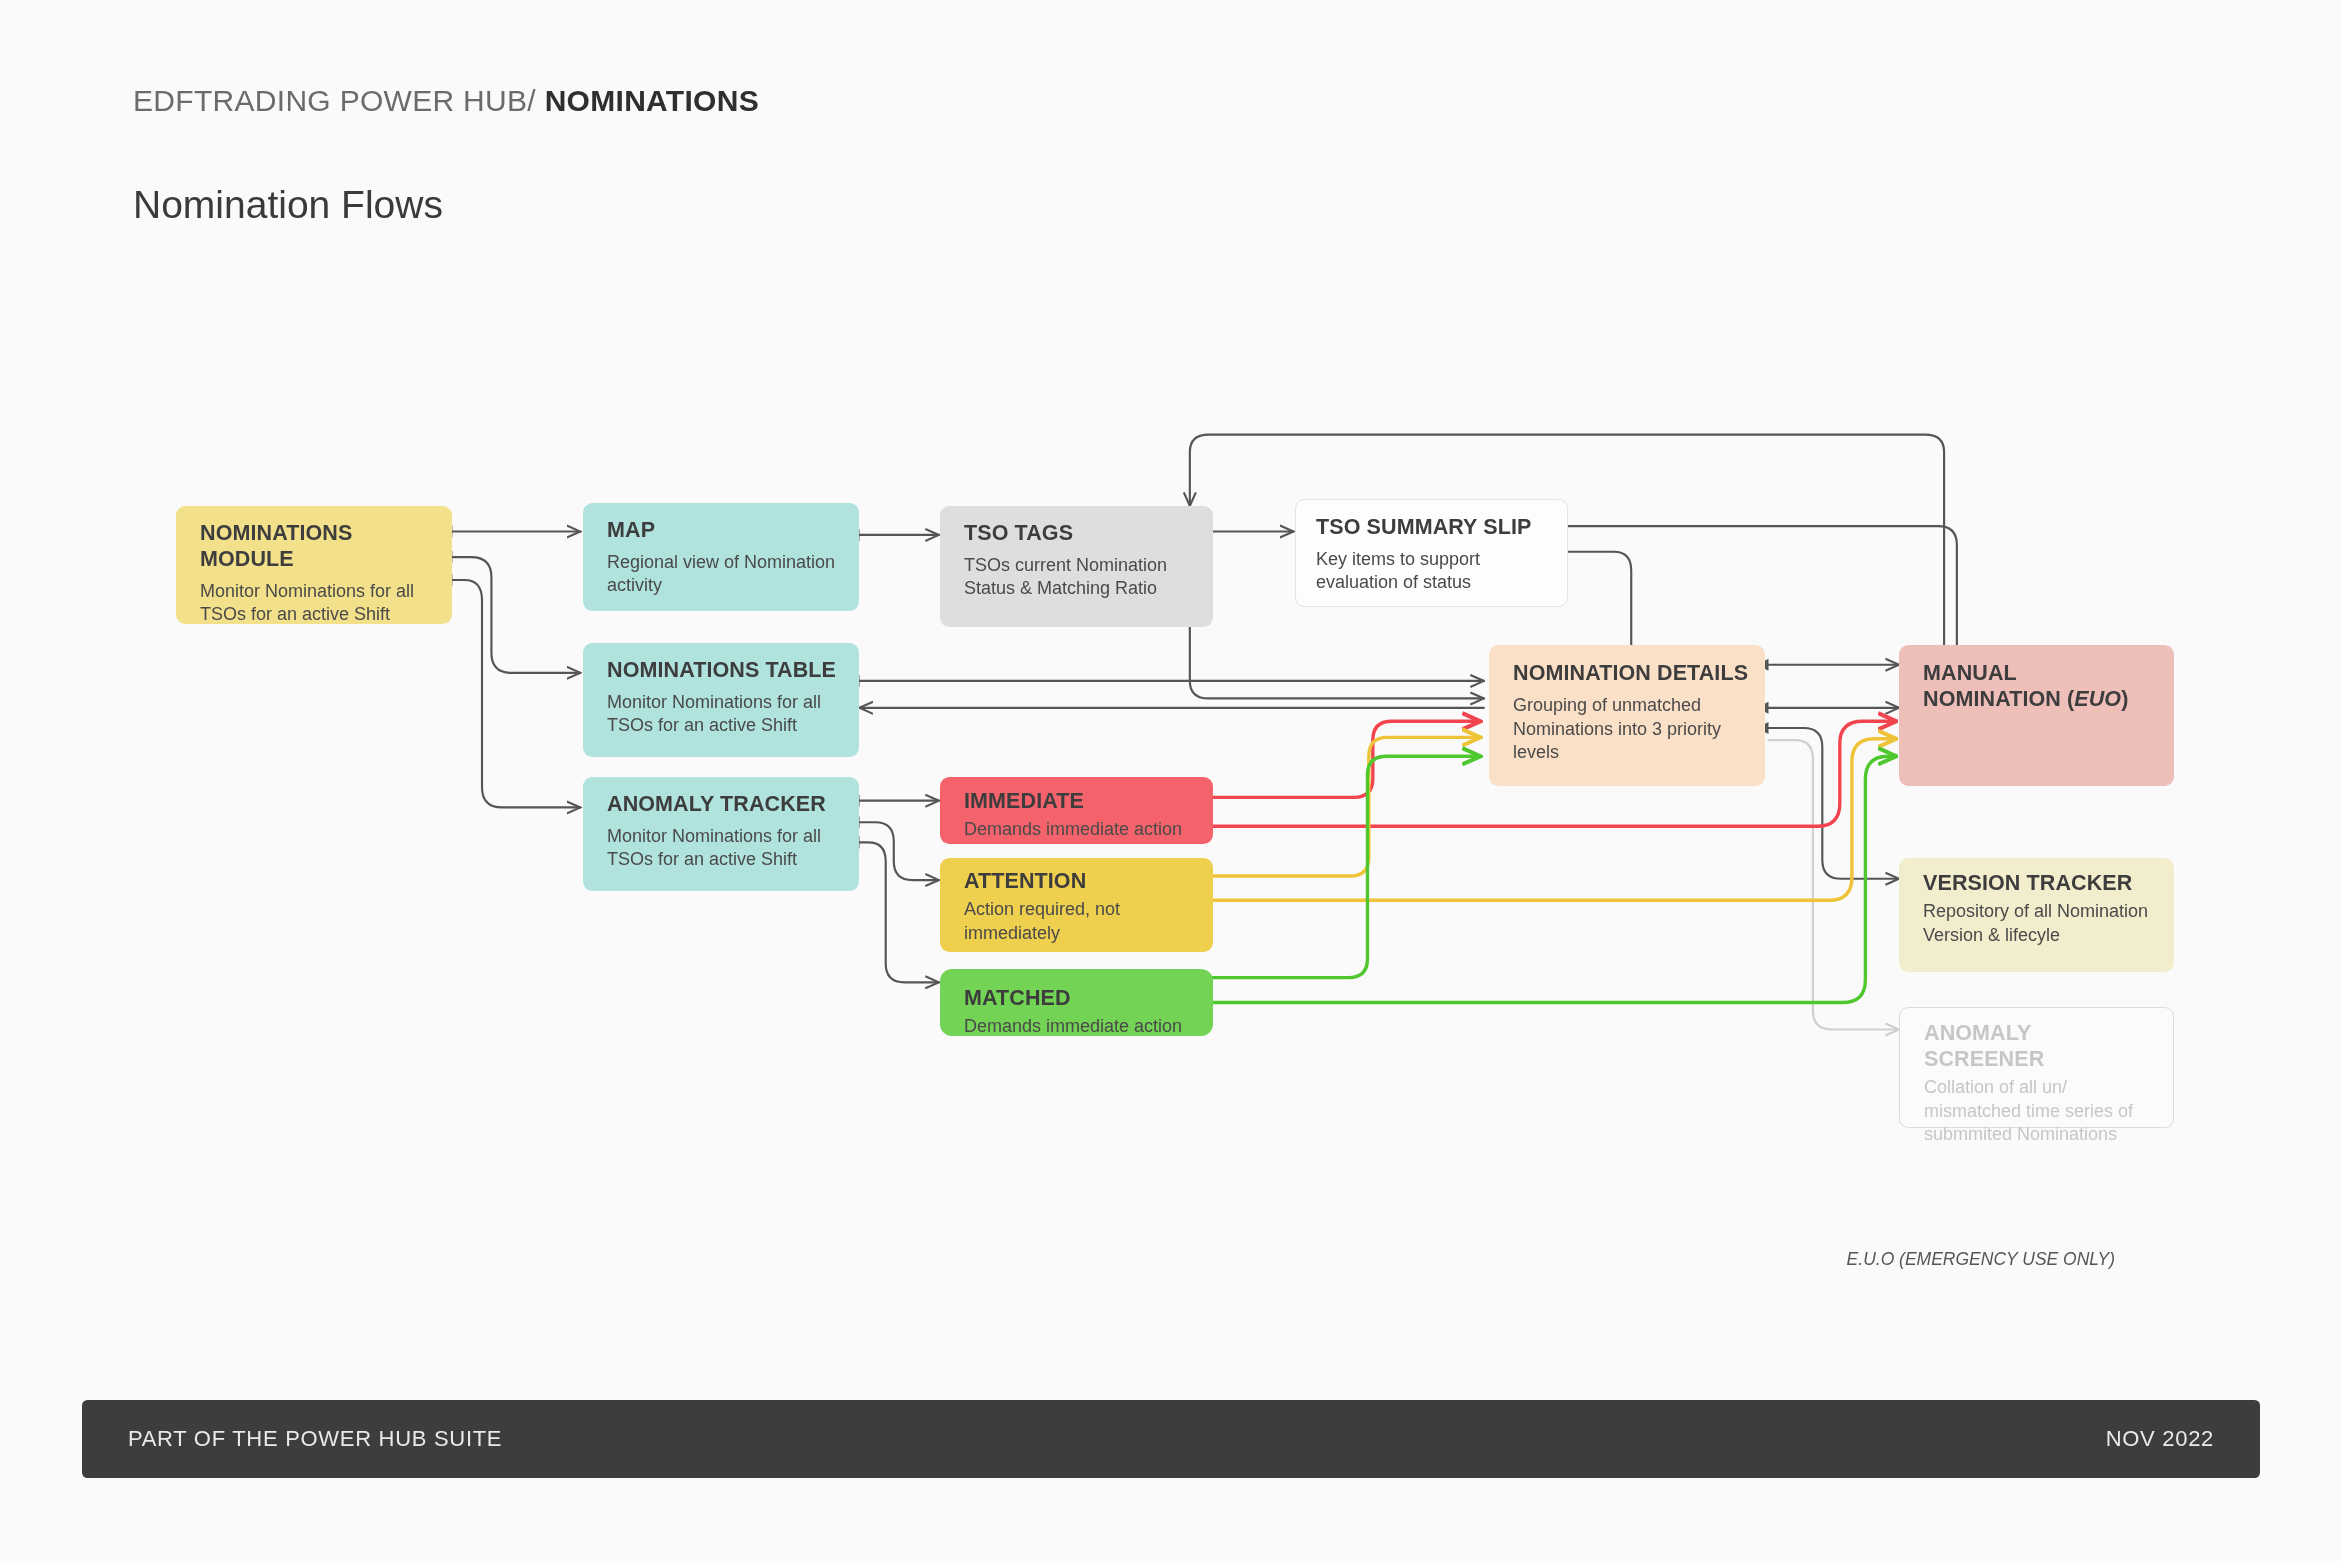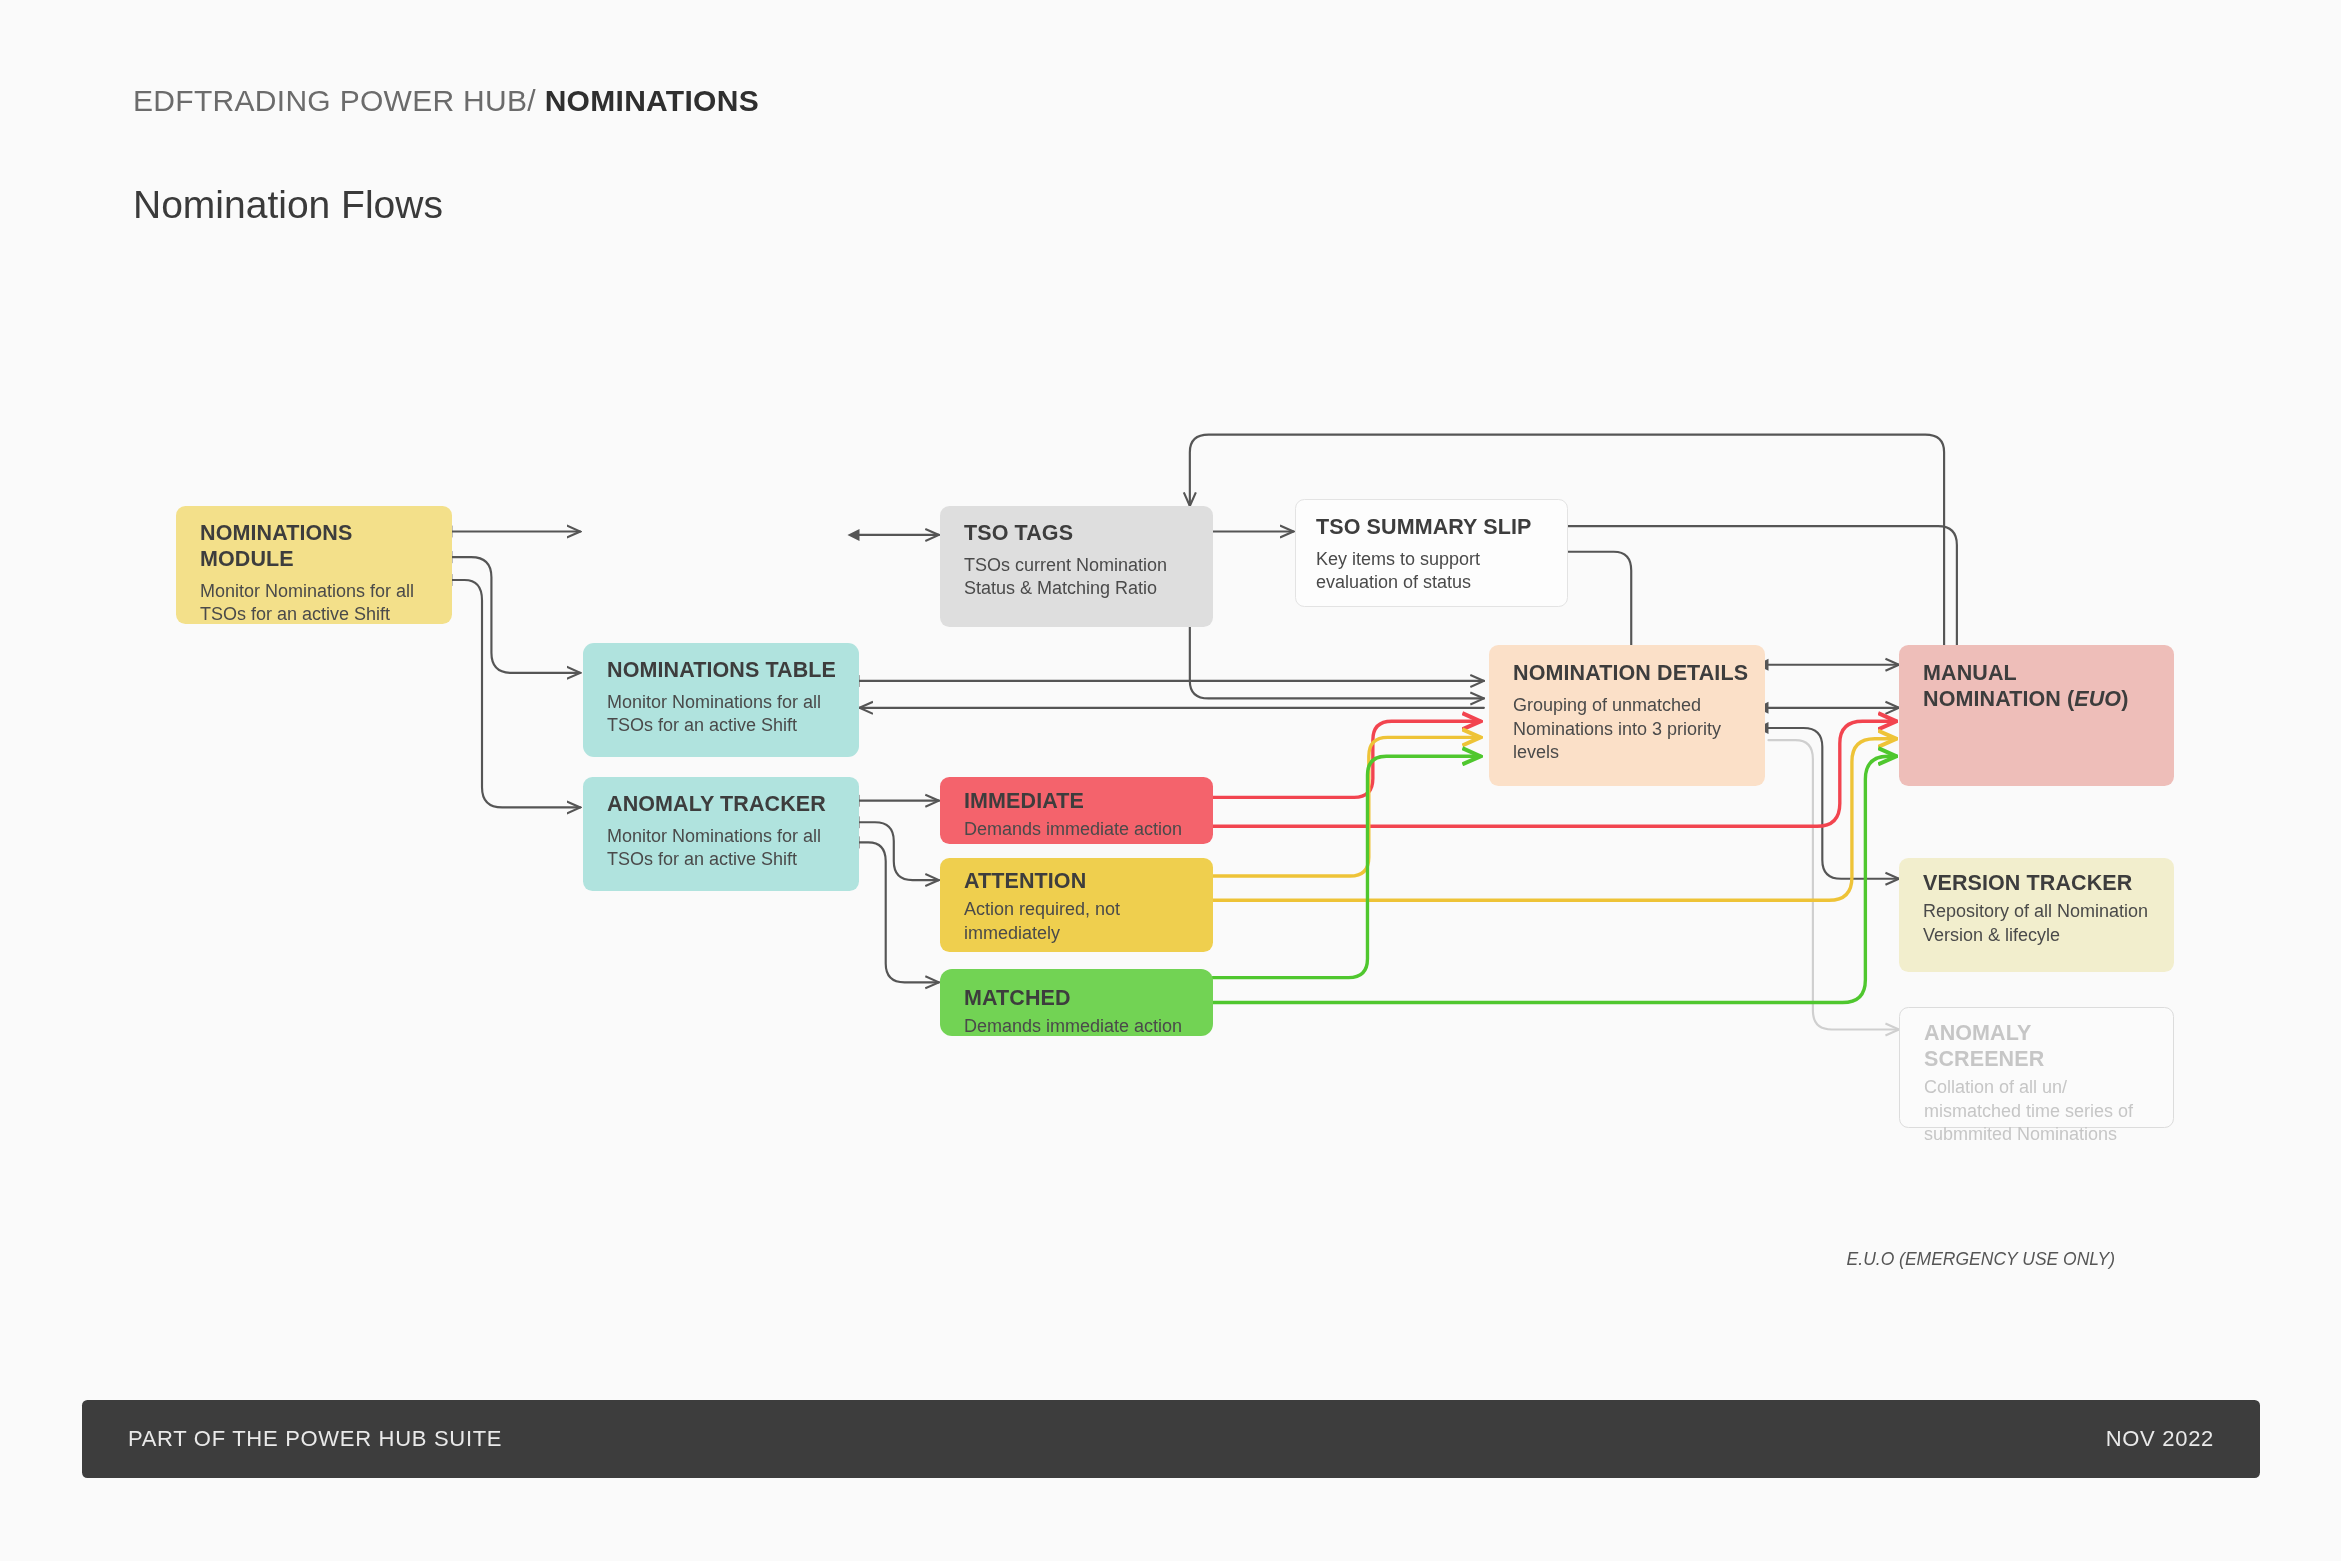--- a/index.html
+++ b/index.html
@@ -159,22 +159,26 @@
       <path d="M1802,1453 H2004 Q2032,1453 2032,1425 V1152 Q2032,1124 2060,1124 H2200" marker-end="url(#ahG)"></path>
       <path d="M1802,1490 H2738 Q2772,1490 2772,1456 V1158 Q2772,1124 2806,1124 H2818" marker-end="url(#ahG)"></path>
     </g>
   </svg>
 
   <div class="node c-yellow" style="left:176px;top:506px;width:276px;height:118px;">
     <p class="n-title">NOMINATIONS MODULE</p>
     <p class="n-desc">Monitor Nominations for all TSOs for an active Shift</p>
   </div>
 
-
-  <div class="node c-teal" style="left:583px;top:643px;width:276px;height:114px;border-radius:11px;">
+  <div class="node c-teal" style="left:583px;top:503px;width:276px;height:108px;">
+    <p class="n-title">MAP</p>
+    <p class="n-desc">Regional view of Nomination activity</p>
+  </div>
+
+  <div class="node c-teal" style="left:583px;top:643px;width:276px;height:114px;">
     <p class="n-title">NOMINATIONS TABLE</p>
     <p class="n-desc">Monitor Nominations for all TSOs for an active Shift</p>
   </div>
 
   <div class="node c-teal" style="left:583px;top:777px;width:276px;height:114px;">
     <p class="n-title">ANOMALY TRACKER</p>
     <p class="n-desc">Monitor Nominations for all TSOs for an active Shift</p>
   </div>
 
   <div class="node c-grey" style="left:940px;top:506px;width:273px;height:121px;">

